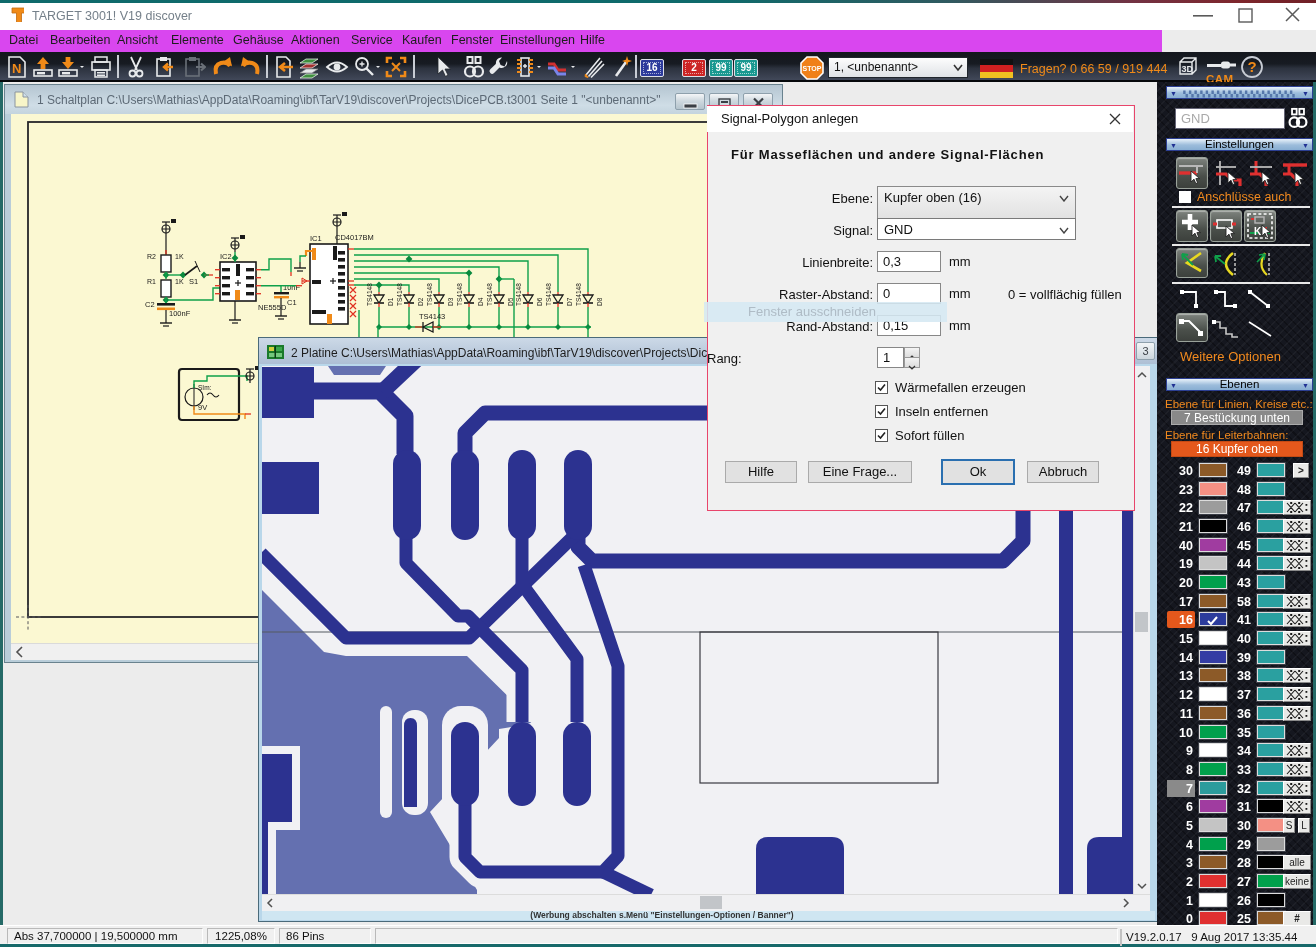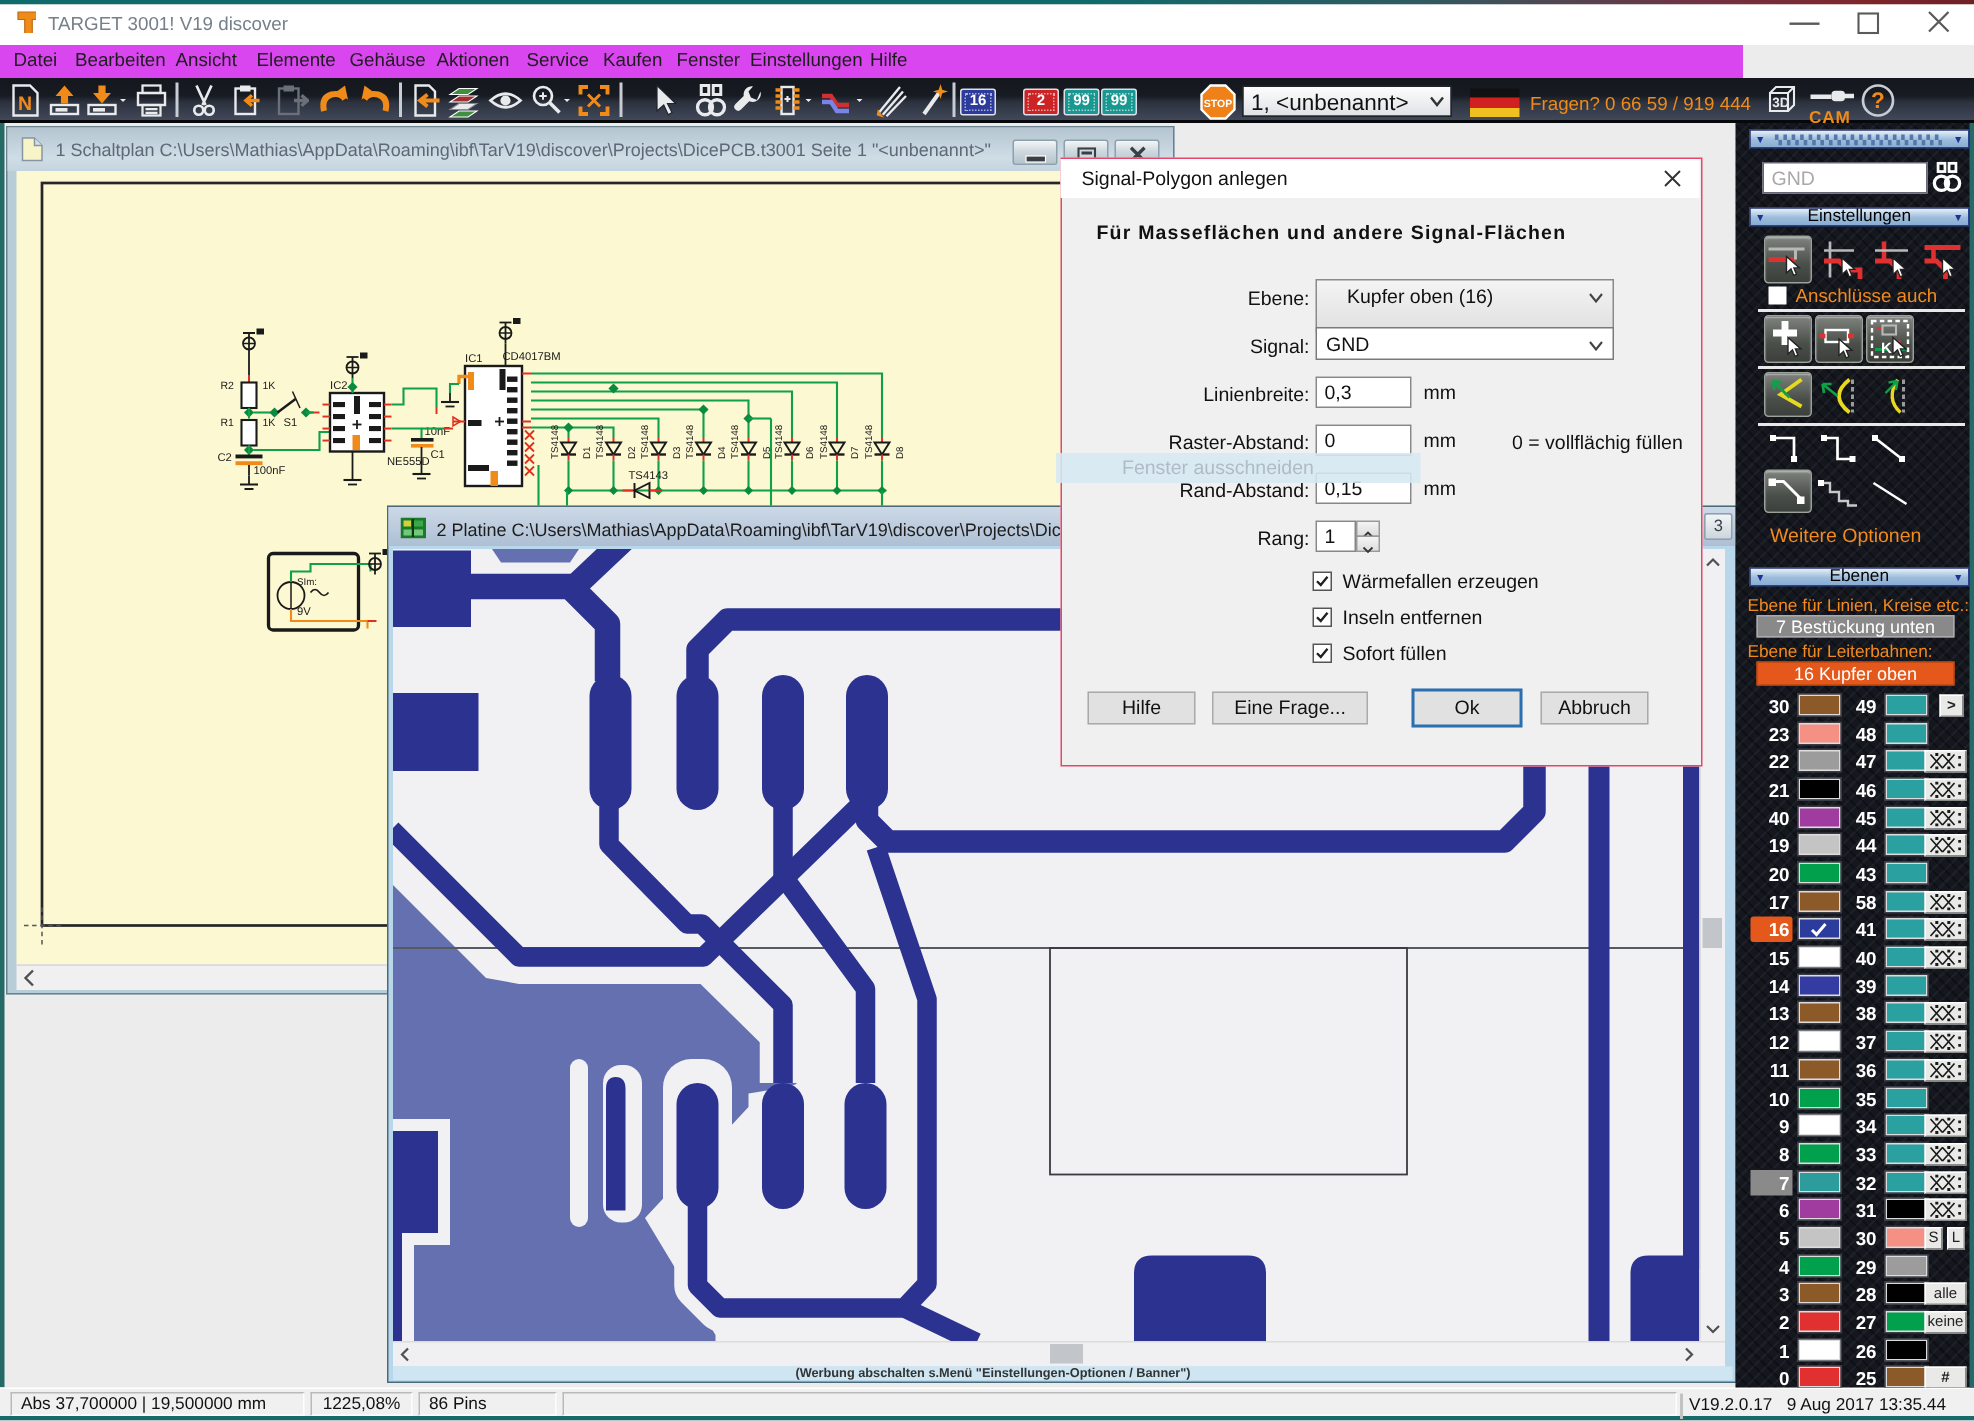--- a/index.html
+++ b/index.html
@@ -195,21 +195,21 @@
       <div style="position:absolute;left:0;top:2px;width:100%;font-size:10px;font-weight:bold;color:#fff;text-align:center">99</div>
     </div>
     <div style="position:absolute;left:734px;top:7px;width:24px;height:18px;background:#189890;border:1px solid #dde0e8;border-radius:2px">
       <div style="position:absolute;left:2px;top:2px;width:18px;height:12px;border:1px dotted rgba(255,255,255,.6)"></div>
       <div style="position:absolute;left:0;top:2px;width:100%;font-size:10px;font-weight:bold;color:#fff;text-align:center">99</div>
     </div>
     <svg style="position:absolute;left:800px;top:4px" width="24" height="24" viewBox="0 0 24 24">
       <polygon points="7,1 17,1 23,7 23,17 17,23 7,23 1,17 1,7" fill="#f08018" stroke="#fff" stroke-width="1.6"></polygon>
       <text x="12" y="15" font-size="7" font-weight="bold" fill="#fff" text-anchor="middle">STOP</text>
     </svg>
-    <div style="position:absolute;left:828px;top:5px;width:140px;height:21px;background:linear-gradient(#fdfdfd,#dfe2e6);border:1px solid #20252c;font-size:15px;color:#111;padding:2px 5px">1, &lt;unbenannt&gt;<svg style="position:absolute;right:4px;top:6px" width="10" height="8" viewBox="0 0 10 8">
+    <div style="position:absolute;left:828px;top:5px;width:140px;height:21px;background:linear-gradient(#fdfdfd,#dfe2e6);border:1px solid #20252c;font-size:12px;color:#111;padding:2px 5px">1, &lt;unbenannt&gt;<svg style="position:absolute;right:4px;top:6px" width="10" height="8" viewBox="0 0 10 8">
         <path d="M1 1 l4 5 4 -5" fill="none" stroke="#333" stroke-width="1.6"></path>
       </svg></div>
     <div style="position:absolute;left:980px;top:7px;width:33px;height:19px">
       <div style="height:6.3px;background:#111"></div>
       <div style="height:6.3px;background:#d02020"></div>
       <div style="height:6.4px;background:#f0c020"></div>
     </div>
     <div style="position:absolute;left:1020px;top:10px;font-size:12.5px;color:#f08a18">Fragen? 0 66 59 / 919 444</div>
     <svg style="position:absolute;left:1176px;top:3px" width="24" height="24" viewBox="0 0 24 24">
       <path d="M4 7 l4 -4 h12 v12 l-4 4 M4 7 h12 v12 H4 Z M16 7 l4 -4 M16 19 l4 -4" fill="none" stroke="#e8eaec" stroke-width="1.4"></path>
@@ -547,22 +547,22 @@
 <div class="abs dlgtitle" style="z-index:41;left:707px;top:106px;width:426px;padding:5px 0 0 14px">Signal-Polygon anlegen</div>
 <svg class="abs" style="left:1108px;top:112px;z-index:42" width="14" height="14" viewBox="0 0 14 14">
     <path d="M2 2 L12 12 M12 2 L2 12" stroke="#333" stroke-width="1.3"></path>
   </svg>
 <div class="abs" style="left:731px;top:147px;z-index:41;font-size:13px;font-weight:bold;color:#111;letter-spacing:0.8px">Für Masseflächen und andere Signal-Flächen</div>
 <div class="lbl" style="left:707px;top:191px;width:166px;text-align:right;z-index:41">Ebene:</div>
 <div class="lbl" style="left:707px;top:223px;width:166px;text-align:right;z-index:41">Signal:</div>
 <div class="lbl" style="left:707px;top:255px;width:166px;text-align:right;z-index:41">Linienbreite:</div>
 <div class="lbl" style="left:707px;top:287px;width:166px;text-align:right;z-index:41">Raster-Abstand:</div>
 <div class="lbl" style="left:707px;top:319px;width:166px;text-align:right;z-index:41">Rand-Abstand:</div>
-<div class="lbl" style="left:707px;top:351px;width:166px;text-align:right;z-index:41">Rang:</div>
-<div class="abs" style="left:877px;top:186px;width:199px;height:36px;background:linear-gradient(#f4f4f4,#e0e0e0);border:1px solid #8a8a8a;z-index:41;font-size:13px;color:#111;padding:3px 20px">Kupfer oben (16)<svg style="position:absolute;right:6px;top:8px" width="10" height="7" viewBox="0 0 10 7">
+<div class="lbl" style="left:707px;top:351px;width:166px;z-index:41">Rang:</div>
+<div class="abs" style="left:877px;top:186px;width:199px;height:36px;background:linear-gradient(#f4f4f4,#e0e0e0);border:1px solid #8a8a8a;z-index:41;font-size:13px;color:#111;padding:3px 6px">Kupfer oben (16)<svg style="position:absolute;right:6px;top:8px" width="10" height="7" viewBox="0 0 10 7">
       <path d="M1 1 L5 6 L9 1" fill="none" stroke="#444" stroke-width="1.4"></path>
     </svg></div>
 <div class="abs" style="left:877px;top:218px;width:199px;height:22px;background:#fff;border:1px solid #7a7a7a;z-index:41;font-size:13px;color:#111;padding:3px 6px">GND<svg style="position:absolute;right:6px;top:8px" width="10" height="7" viewBox="0 0 10 7">
       <path d="M1 1 L5 6 L9 1" fill="none" stroke="#444" stroke-width="1.4"></path>
     </svg></div>
 <div class="inp" style="left:877px;top:251px;width:64px;height:21px;z-index:41">0,3</div>
 <div class="lbl" style="left:949px;top:254px;z-index:41">mm</div>
 <div class="inp" style="left:877px;top:283px;width:64px;height:21px;z-index:41">0</div>
 <div class="lbl" style="left:949px;top:286px;z-index:41">mm</div>
 <div class="inp" style="left:877px;top:315px;width:64px;height:21px;z-index:41">0,15</div>

